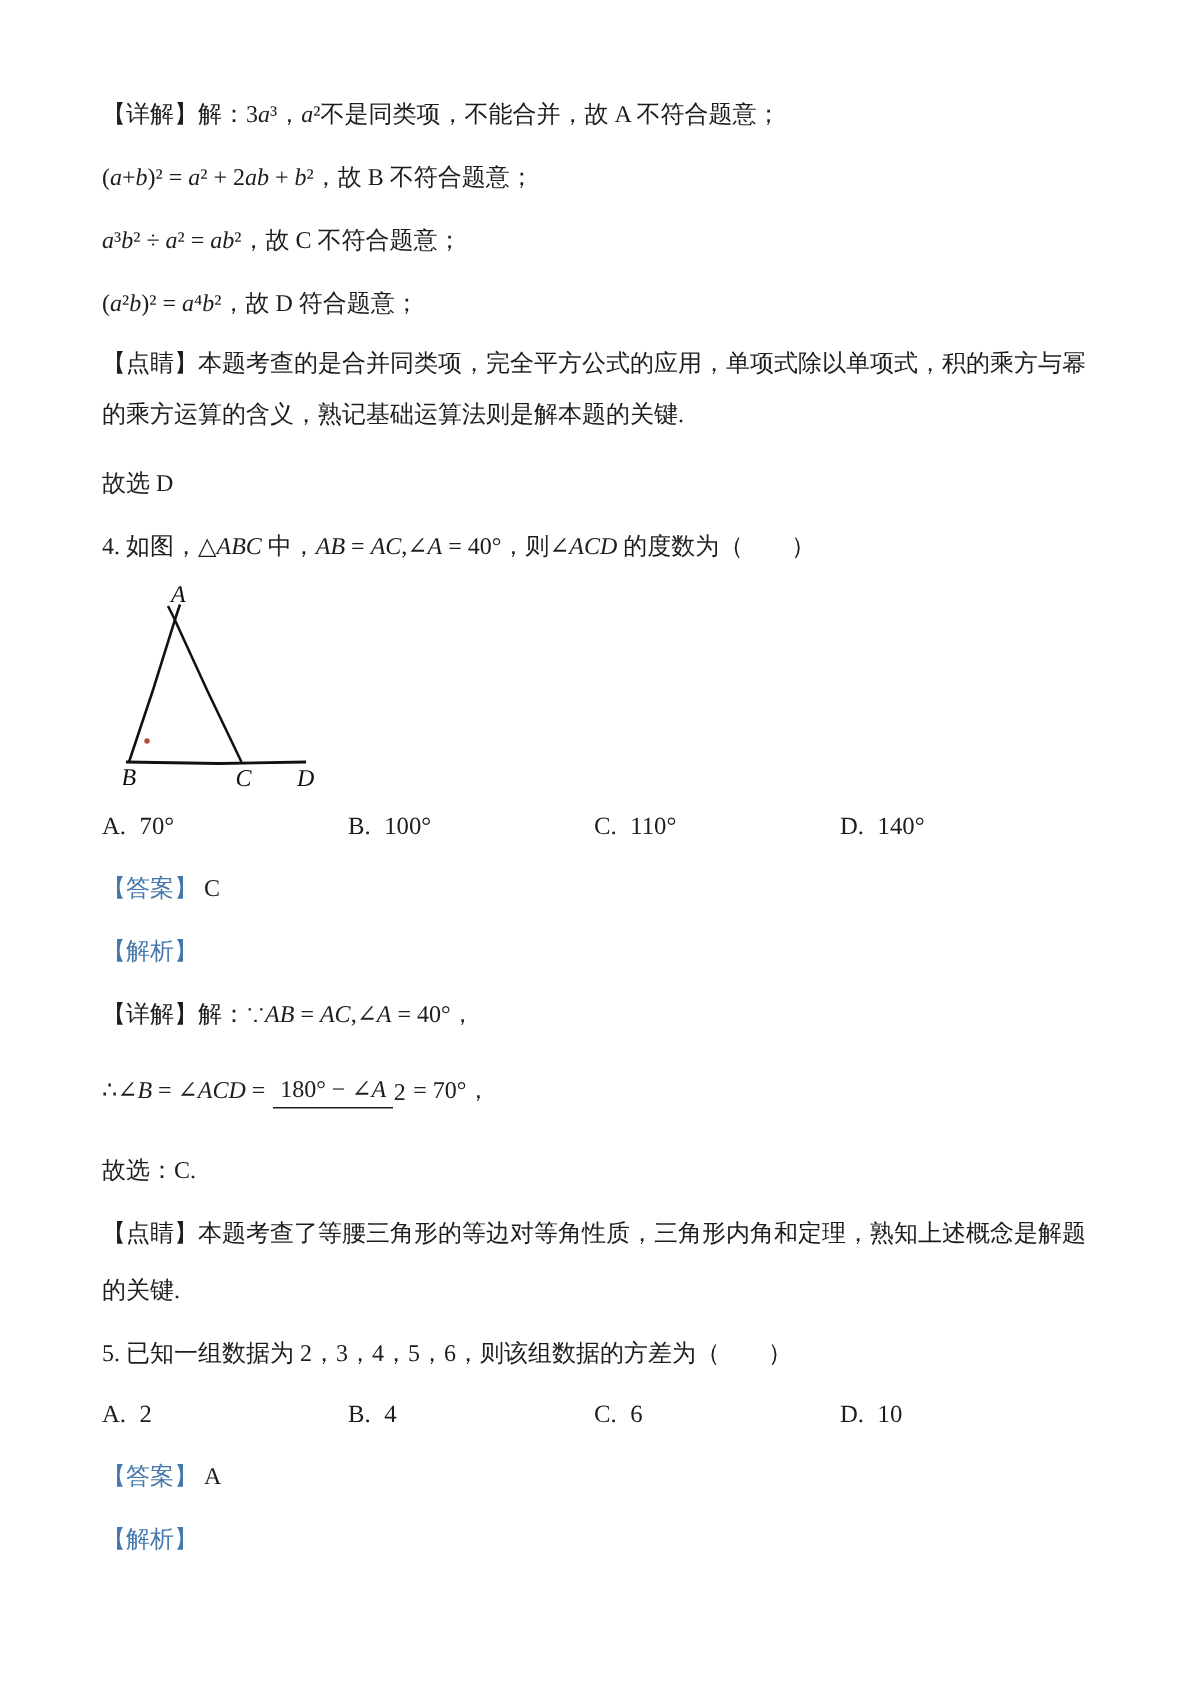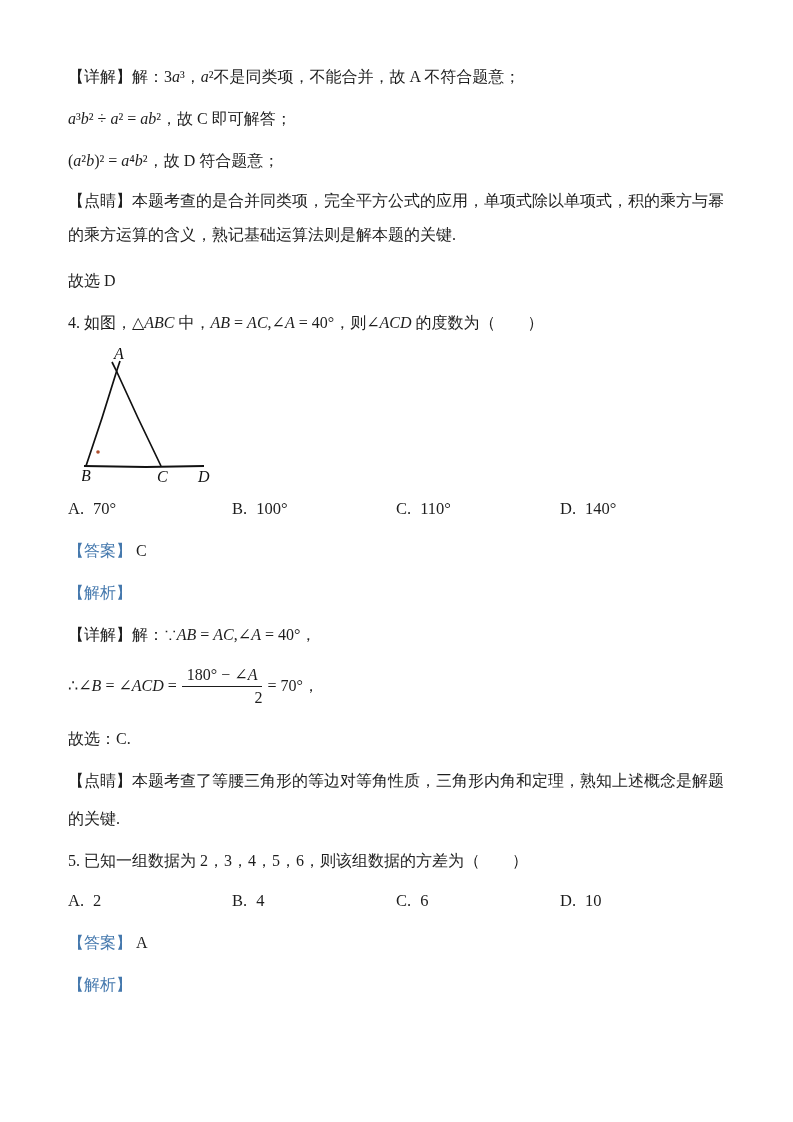--- a/index.html
+++ b/index.html
@@ -7,38 +7,39 @@
     width:793px;height:1122px;background:#ffffff;overflow:hidden;
     font-family:"Liberation Serif","DejaVu Serif",serif;
     color:#1d1d1d;
   }
   .doc{padding:58px 58px 0 68px;}
   .p{font-size:16px;line-height:38px;margin:0 0 4px 0;white-space:normal;}
   .p .math i{font-style:italic;}
   .p .txt{font-style:normal;}
   .two-line{line-height:34px;margin-bottom:10px;}
   .frac-line{display:flex;align-items:center;min-height:56px;line-height:22px;margin:2px 0 6px 0;}
-  .frac{display:inline-flex;flex-direction:column;align-items:flex-end;vertical-align:middle;margin:0 5px;}
+  .frac{display:inline-flex;flex-direction:row;align-items:flex-end;vertical-align:middle;margin:0 5px;}
   .frac .num{border-bottom:1.3px solid #1d1d1d;padding:0 5px 1px 5px;line-height:20px;}
   .frac .den{padding-top:1px;line-height:20px;}
   .blue{color:#4478ad;}
   .ansrow{display:flex;gap:4px;}
   .options{display:flex;margin:2px 0 6px 0;font-size:16.5px;line-height:34px;}
   .opt{width:164px;display:flex;gap:9px;}
   .opt .val{font-family:"Liberation Serif",serif;}
   .figure-wrap{margin:6px 0 8px 14px;height:136px;}
   svg text{font-family:"Liberation Serif","DejaVu Serif",serif;font-style:italic;font-size:16px;fill:#111;}
 </style>
 </head>
 <body>
 
 <div class="doc">
 
   <div class="p"><span class="txt">【详解】解：</span><span class="math">3<i>a</i>³</span><span class="txt">，</span><span class="math"><i>a</i>²</span><span class="txt">不是同类项，不能合并，故 A 不符合题意；</span></div>
-  <div class="p"><span class="math"><i>a</i>³<i>b</i>² ÷ <i>a</i>² = <i>ab</i>²</span><span class="txt">，故 C 即可解答；</span></div>
+  <div class="p"><span class="math">(<i>a</i>+<i>b</i>)² = <i>a</i>² + 2<i>ab</i> + <i>b</i>²</span><span class="txt">，故 B 不符合题意；</span></div>
+  <div class="p"><span class="math"><i>a</i>³<i>b</i>² ÷ <i>a</i>² = <i>ab</i>²</span><span class="txt">，故 C 不符合题意；</span></div>
   <div class="p"><span class="math">(<i>a</i>²<i>b</i>)² = <i>a</i>⁴<i>b</i>²</span><span class="txt">，故 D 符合题意；</span></div>
   <div class="p two-line"><span class="txt">【点睛】本题考查的是合并同类项，完全平方公式的应用，单项式除以单项式，积的乘方与幂的乘方运算的含义，熟记基础运算法则是解本题的关键.</span></div>
   <div class="p"><span class="txt">故选 D</span></div>
 
   <div class="p"><span class="txt">4. 如图，</span><span class="math">△<i>ABC</i></span><span class="txt"> 中，</span><span class="math"><i>AB</i> = <i>AC</i>,∠<i>A</i> = 40°</span><span class="txt">，则</span><span class="math">∠<i>ACD</i></span><span class="txt"> 的度数为（　　）</span></div>
 
   <div class="figure-wrap">
     <svg width="150" height="136" viewBox="0 0 150 136">
 
       <path d="M38,13 L35,22 L20,70 L4,118" fill="none" stroke="#111" stroke-width="1.7"></path>

